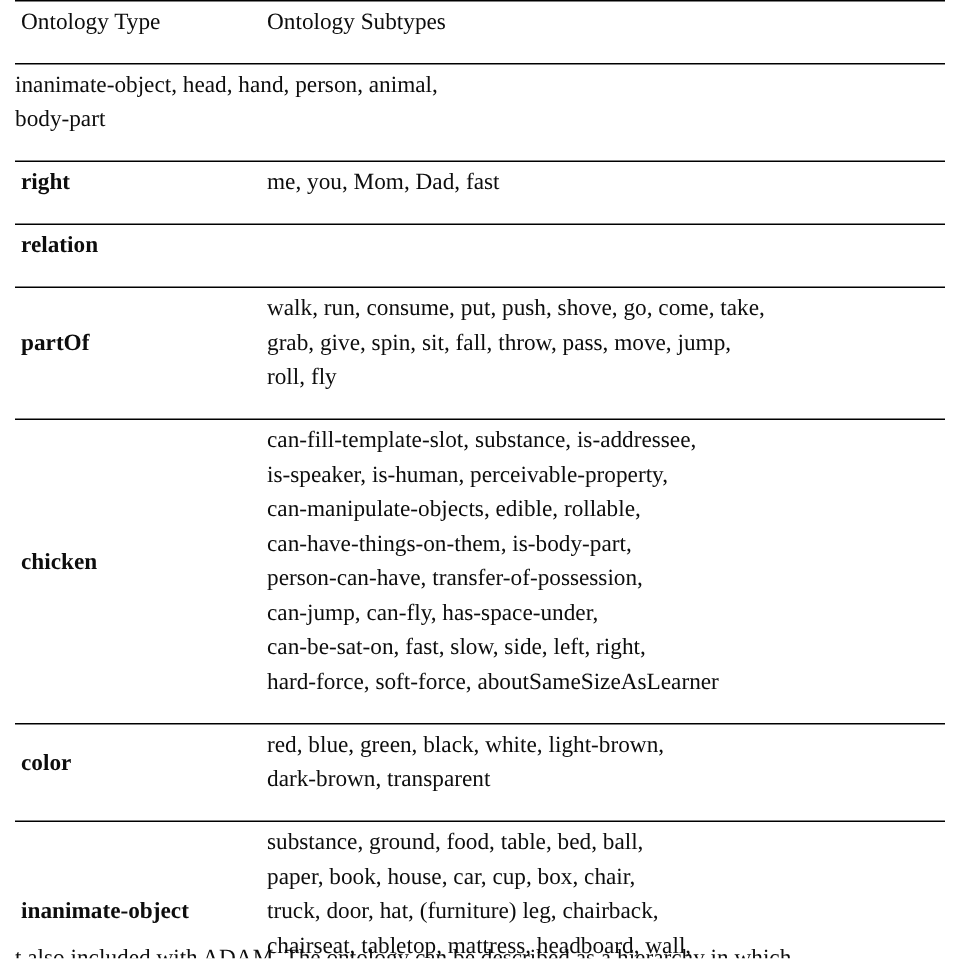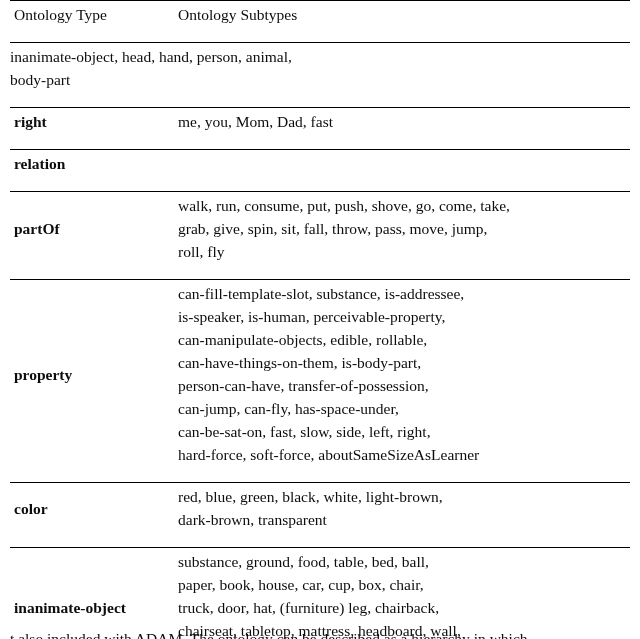--- a/index.html
+++ b/index.html
@@ -85,21 +85,21 @@
   </div>
 
   <div class="t-row">
     <span class="col-type">partOf</span>
     <span class="col-sub">walk, run, consume, put, push, shove, go, come, take,
 grab, give, spin, sit, fall, throw, pass, move, jump,
 roll, fly</span>
   </div>
 
   <div class="t-row">
-    <span class="col-type">property</span>
+    <span class="col-type">chicken</span>
     <span class="col-sub">can-fill-template-slot, substance, is-addressee,
 is-speaker, is-human, perceivable-property,
 can-manipulate-objects, edible, rollable,
 can-have-things-on-them, is-body-part,
 person-can-have, transfer-of-possession,
 can-jump, can-fly, has-space-under,
 can-be-sat-on, fast, slow, side, left, right,
 hard-force, soft-force, aboutSameSizeAsLearner</span>
   </div>
 

